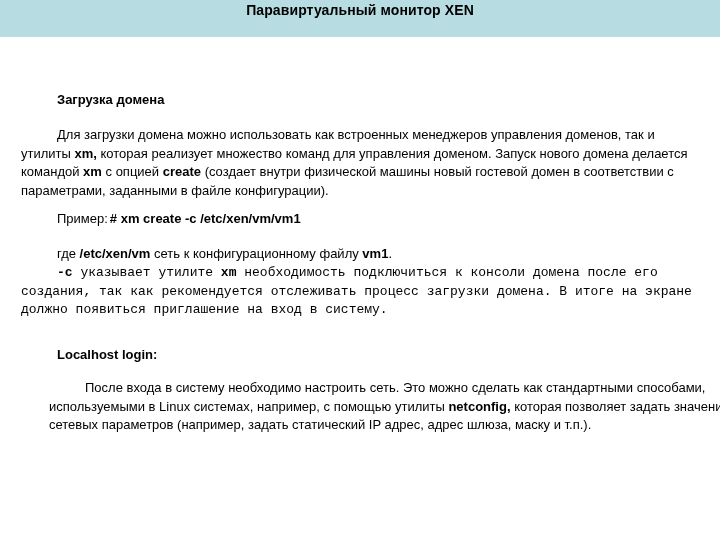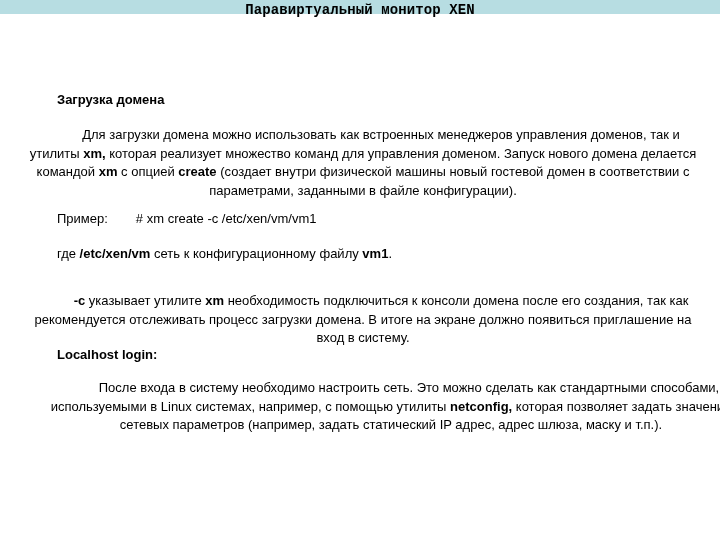--- a/index.html
+++ b/index.html
@@ -13,24 +13,23 @@
       position: relative;
       overflow: hidden;
       font-family: "Liberation Sans", sans-serif;
       color: #000000;
     }
     .title-bar {
       position: absolute;
       left: 0;
       top: 0;
       width: 720px;
-      height: 14px;
+      height: 37px;
       background: #b7dde2;
       text-align: center;
-      font-family: Liberation Mono, monospace;
     }
     .title-bar .title {
       font-weight: bold;
       font-size: 14px;
       line-height: 21px;
       letter-spacing: 0.1px;
     }
     .content {
       position: absolute;
       left: 21px;
@@ -40,48 +39,47 @@
       line-height: 18.5px;
     }
     .block {
       position: absolute;
       left: 0;
       width: 684px;
       margin: 0;
     }
     .indent {
       text-indent: 36px;
-      text-align: center;
     }
     .heading {
       font-weight: bold;
       padding-left: 36px;
     }
     b { font-weight: bold; }
     .example-cmd {
-      font-weight: normal;
-      margin-left: 28px;
+      font-weight: bold;
+      margin-left: 2px;
     }
   </style>
 </head>
 <body>
 
 <div class="title-bar">
   <span class="title">Паравиртуальный монитор XEN</span>
 </div>
 
 <div class="content">
 
   <p class="block heading" style="top: 91px;">Загрузка домена</p>
 
   <p class="block indent" style="top: 126px;"><span>Для загрузки домена можно использовать как встроенных менеджеров управления доменов, так и утилиты </span><b>xm,</b><span> которая реализует множество команд для управления доменом. Запуск нового домена делается командой </span><b>xm</b><span> с опцией </span><b>create</b><span> (создает внутри физической машины новый гостевой домен в соответствии с параметрами, заданными в файле конфигурации).</span></p>
 
   <p class="block" style="top: 210px; padding-left: 36px;"><span>Пример:</span><span class="example-cmd"># xm create -c /etc/xen/vm/vm1</span></p>
 
   <p class="block" style="top: 245px; padding-left: 36px;"><span>где </span><b>/etc/xen/vm</b><span> сеть к конфигурационному файлу </span><b>vm1</b><span>.</span></p>
 
-  <p class="block indent" style="top: 292px;"><b>-c</b><span> указывает утилите </span><b>xm</b><span> необходимость подключиться к консоли домена после его создания, так как рекомендуется  отслеживать процесс загрузки домена. В итоге на экране должно появиться приглашение на вход в систему.</span></p>
+  <p class="block indent" style="top: 264px; font-family: Liberation Mono, monospace;"><b>-c</b><span> указывает утилите </span><b>xm</b><span> необходимость подключиться к консоли домена после его создания, так как рекомендуется  отслеживать процесс загрузки домена. В итоге на экране должно появиться приглашение на вход в систему.</span></p>
 
   <p class="block heading" style="top: 346px;">Localhost login:</p>
 
   <p class="block indent" style="top: 379px; margin-left: 28px;"><span>После входа в систему  необходимо настроить сеть. Это можно сделать как стандартными способами, используемыми в  Linux системах, например, с помощью утилиты </span><b>netconfig,</b><span> которая позволяет задать значение сетевых параметров (например, задать статический IP адрес, адрес шлюза, маску и т.п.).</span></p>
 
 </div>
 
 </body></html>

